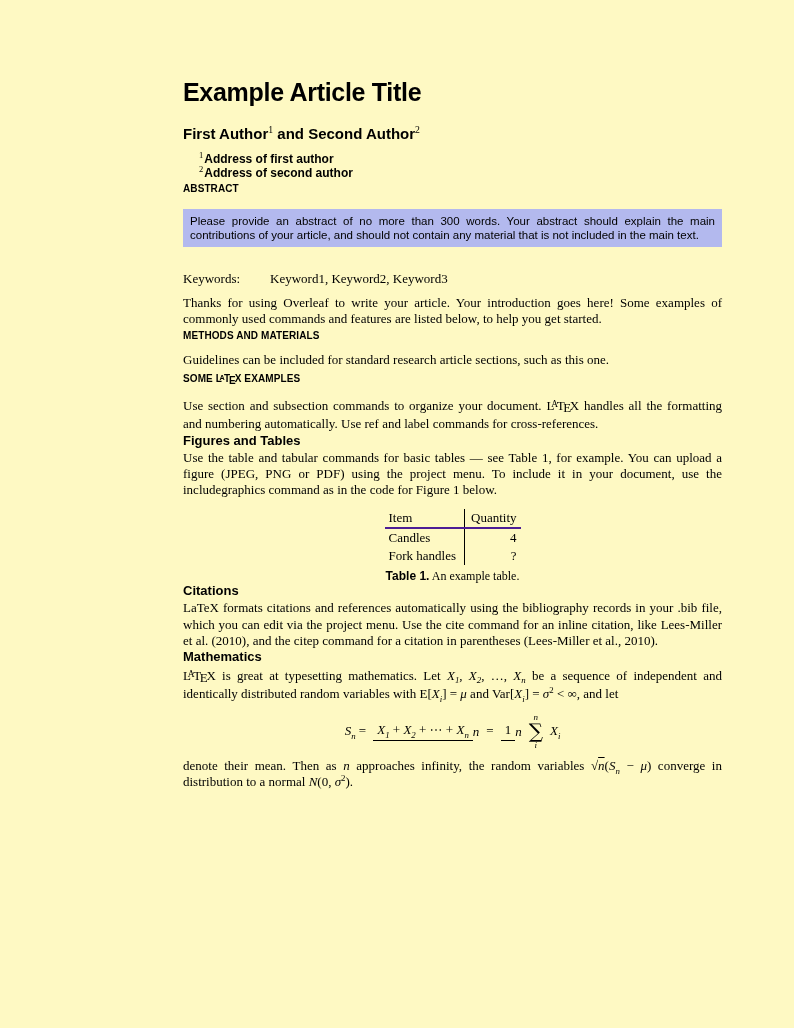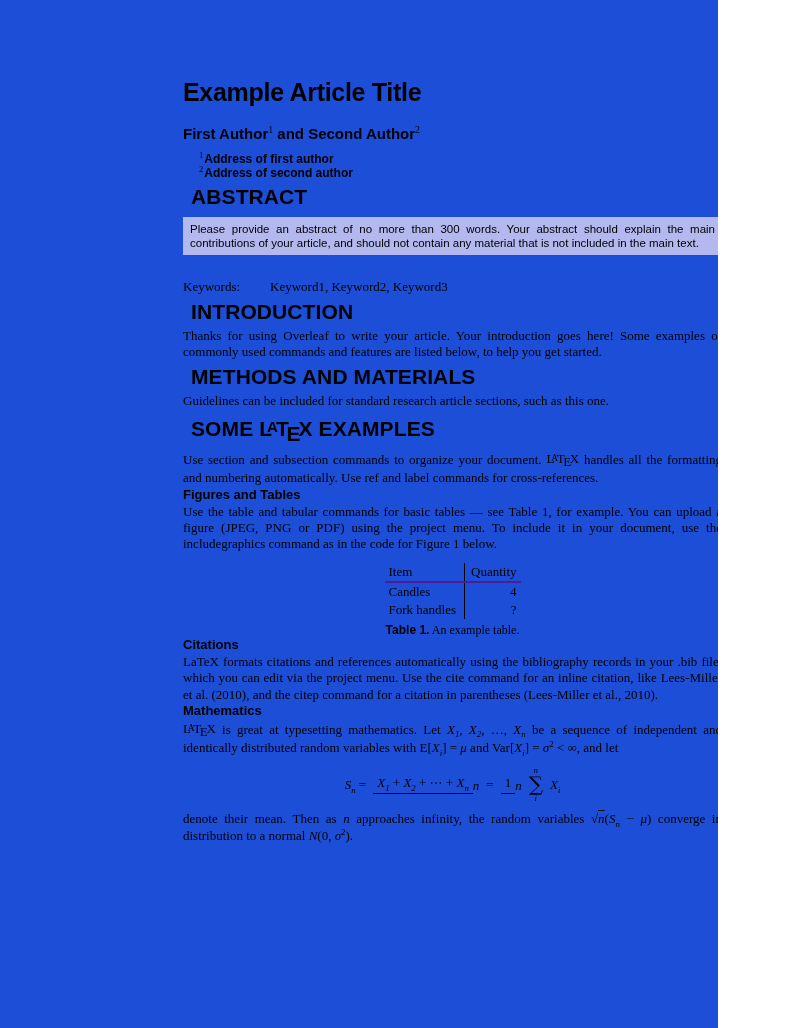--- a/index.html
+++ b/index.html
@@ -2,21 +2,21 @@
 <html><head>
 <meta charset="utf-8">
 <style>
   * { box-sizing: border-box; }
   html, body { margin: 0; padding: 0; }
   body {
     width: 794px; height: 1028px;
     background: #ffffff; color: #000000;
     font-family: "Liberation Serif", "DejaVu Serif", serif;
   }
-  .page { position: relative; width: 718px; height: 1028px; overflow: hidden; background: #1d4ed8; }
+  .page { position: relative; width: 794px; height: 1028px; overflow: hidden; background: #fef9c3; }
   .content { position: absolute; left: 183px; top: 0; width: 539px; }
 
   .title {
     margin: 78px 0 0 0;
     font-family: "Liberation Sans", sans-serif;
     font-weight: bold; font-size: 25px; line-height: 29px;
     letter-spacing: -0.3px;
   }
   .authors {
     margin-top: 18px;
@@ -31,23 +31,23 @@
   .affiliation {
     font-family: "Liberation Sans", sans-serif;
     font-weight: bold; font-size: 12px; line-height: 14px; margin-left: 16px;
   }
   .affiliation .aff-sup {
     font-family: "Liberation Serif", "DejaVu Serif", serif;
     font-weight: normal; font-size: 8.5px; vertical-align: super; line-height: 0; margin-right: 1px;
   }
 
   h2.section-heading {
-    margin: 8px;
-    font-family: "Liberation Sans", sans-serif;
-    font-weight: bold; font-size: 21px; line-height: 17px;
+    margin: 0;
+    font-family: "Liberation Sans", sans-serif;
+    font-weight: bold; font-size: 10px; line-height: 17px;
     letter-spacing: 0.1px;
   }
   h3.subsection-heading {
     margin: 0;
     font-family: "Liberation Sans", sans-serif;
     font-weight: bold; font-size: 13px; line-height: 15px;
   }
   .sh-abstract { margin-top: 24px; }
   .sh-intro { margin-top: 34px; }
   .sh-methods { margin-top: 18px; }
@@ -126,21 +126,20 @@
       <div class="affiliation"><sup class="aff-sup">2</sup><span>Address of second author</span></div>
     </div>
 
     <h2 class="section-heading sh-abstract">ABSTRACT</h2>
     <div class="abstract-box" style="background: rgb(179, 185, 238);">Please provide an abstract of no more than 300 words. Your abstract should explain the main contributions of your article, and should not contain any material that is not included in the main text.</div>
 
     <div class="keywords">
       <span class="kw-label">Keywords:</span><span class="kw-value">Keyword1, Keyword2, Keyword3</span>
     </div>
 
-    <h2 class="section-heading sh-intro">INTRODUCTION</h2>
     <p class="body-para">Thanks for using Overleaf to write your article. Your introduction goes here! Some examples of commonly used commands and features are listed below, to help you get started.</p>
 
     <h2 class="section-heading sh-methods">METHODS AND MATERIALS</h2>
     <p class="body-para">Guidelines can be included for standard research article sections, such as this one.</p>
 
     <h2 class="section-heading sh-latex">SOME <span class="latex-logo"><span class="ll">L</span><span class="la">A</span><span class="lt">T</span><span class="le">E</span><span class="lx">X</span></span> EXAMPLES</h2>
     <p class="body-para" style="margin-top:7px">Use section and subsection commands to organize your document. <span class="latex-logo"><span class="ll">L</span><span class="la">A</span><span class="lt">T</span><span class="le">E</span><span class="lx">X</span></span> handles all the formatting and numbering automatically. Use ref and label commands for cross-references.</p>
 
     <h3 class="subsection-heading sh-figtab">Figures and Tables</h3>
     <p class="body-para tight">Use the table and tabular commands for basic tables — see Table 1, for example. You can upload a figure (JPEG, PNG or PDF) using the project menu. To include it in your document, use the includegraphics command as in the code for Figure 1 below.</p>

